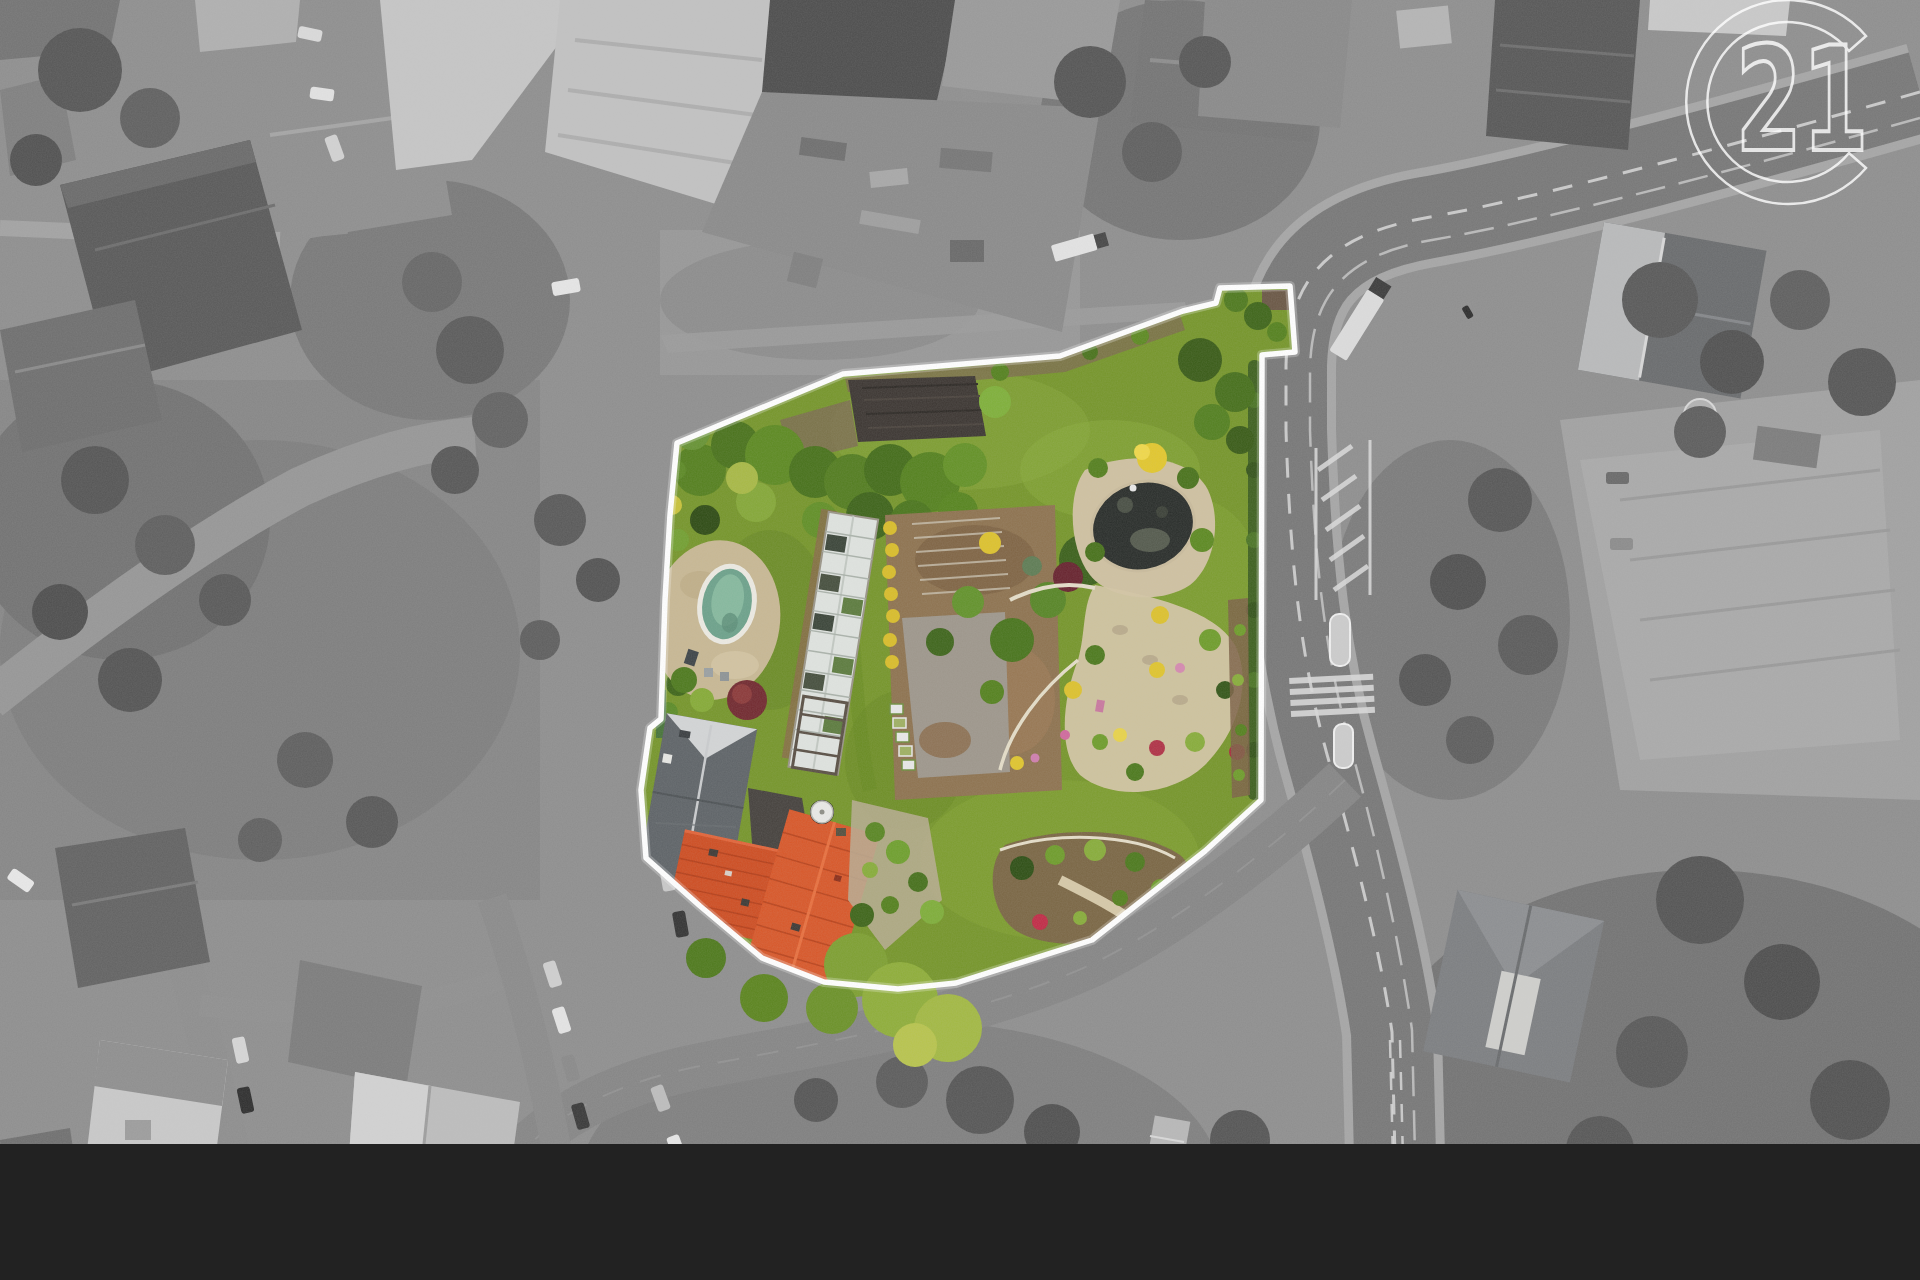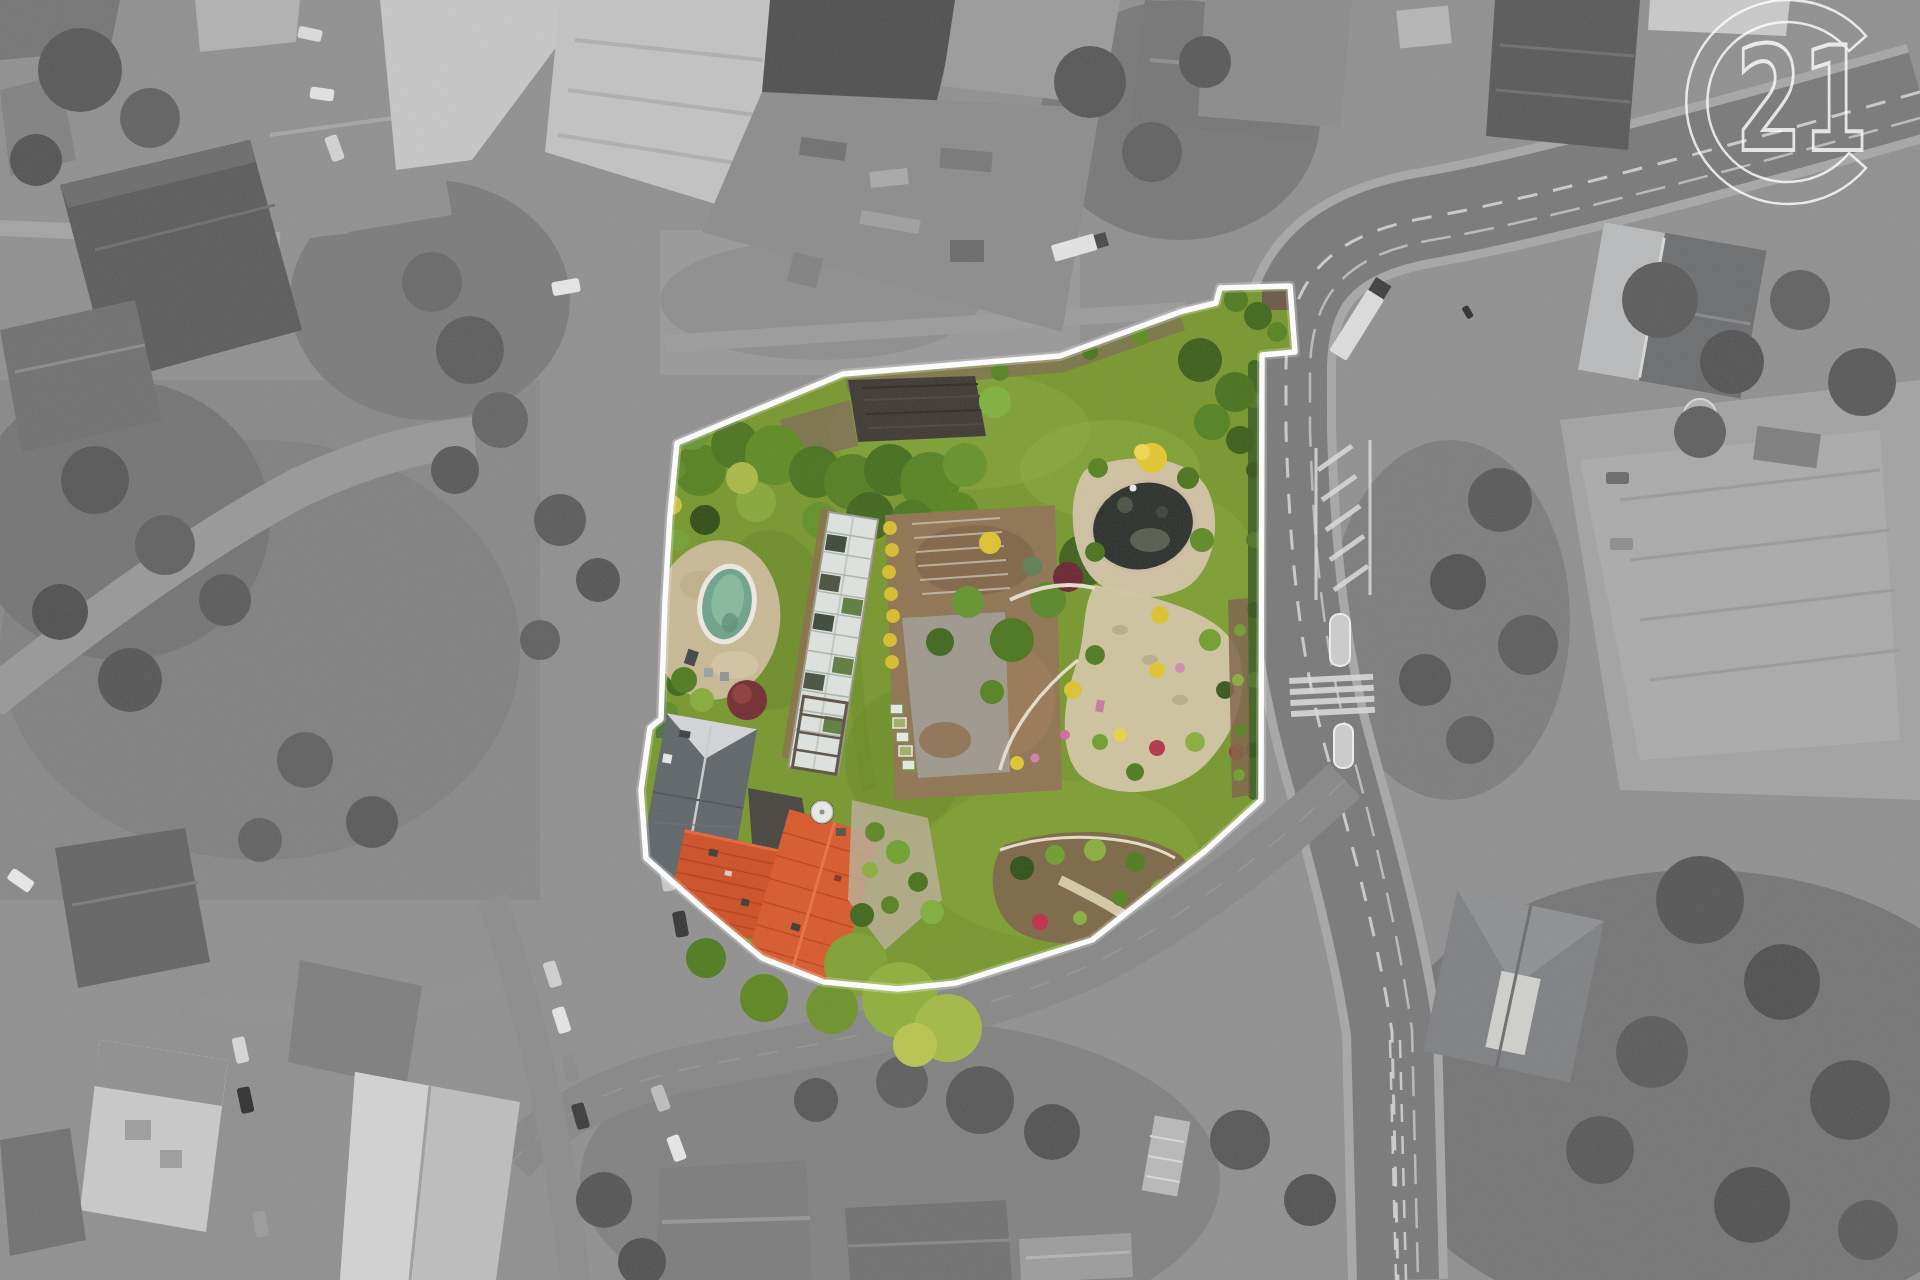--- a/index.html
+++ b/index.html
@@ -1,16 +1,16 @@
 <!DOCTYPE html>
 <html><head>
 <meta charset="utf-8">
 <style>
   html,body{margin:0;padding:0;background:#222;}
-  .stage{width:1920px;height:1280px;position:relative;overflow:hidden;
+  .stage{width:1920px;height:1144px;position:relative;overflow:hidden;
          font-family:"DejaVu Sans", "Liberation Sans", sans-serif;}
   svg{display:block;}
 </style>
 </head>
 <body>
 
 <div class="stage">
 <svg viewBox="0 0 1920 1280" width="1920" height="1280">
   <defs>
     <clipPath id="propClip">

